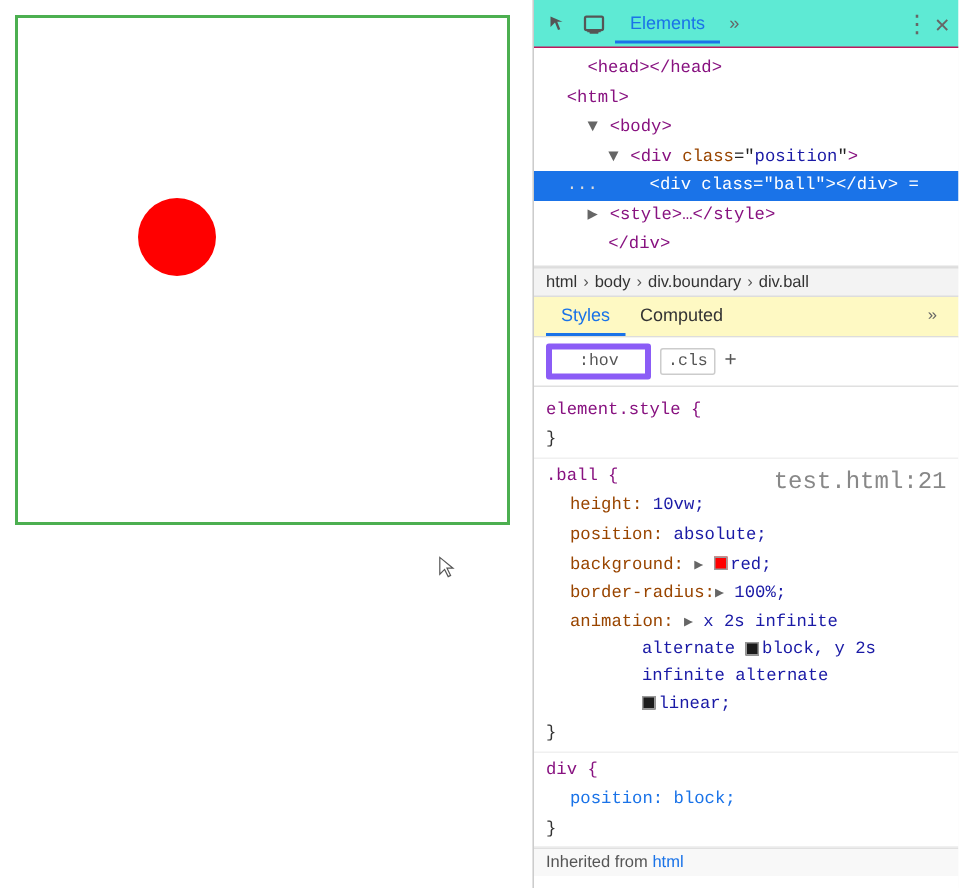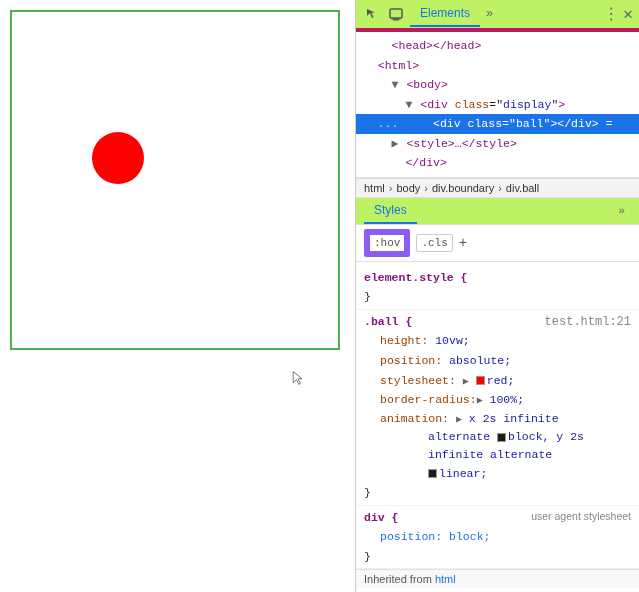--- a/index.html
+++ b/index.html
@@ -59,22 +59,22 @@
       border-left: 1px solid #ccc;
       display: flex;
       flex-direction: column;
       flex-shrink: 0;
     }
 
     
     .devtools-toolbar {
       display: flex;
       align-items: center;
-      background: #bef264;
-      border-bottom: 4px solid #be185d;
+      background: #5eead4;
+      border-bottom: 1px solid #be185d;
       padding: 4px 6px;
       height: 32px;
       gap: 4px;
     }
 
     .toolbar-icon {
       width: 20px;
       height: 20px;
       display: flex;
       align-items: center;
@@ -153,21 +153,21 @@
     }
 
     .breadcrumb-item {
       color: #333;
       cursor: pointer;
     }
 
     
     .styles-tabs {
       display: flex;
-      background: #bef264;
+      background: #fef9c3;
       border-bottom: 1px solid #ddd;
       padding: 0 8px;
     }
 
     .style-tab {
       padding: 5px 10px;
       font-size: 12px;
       font-family: Arial, sans-serif;
       color: #333;
       cursor: pointer;
@@ -205,22 +205,22 @@
       padding: 2px 6px;
       font-size: 11px;
       font-family: Arial, sans-serif;
       outline: none;
     }
 
     .filter-hov {
       font-size: 11px;
       color: #555;
       cursor: pointer;
-      padding: 2px 4px;
-      border: 6px solid #8b5cf6;
+      padding: 2px 18px;
+      border: 4px solid #8b5cf6;
       border-radius: 2px;
     }
 
     .filter-cls {
       font-size: 11px;
       color: #555;
       cursor: pointer;
       padding: 2px 4px;
       border: 1px solid #ccc;
       border-radius: 2px;
@@ -243,28 +243,28 @@
 
     .css-rule {
       padding: 2px 8px;
       border-bottom: 1px solid #f0f0f0;
       font-size: 11.5px;
       line-height: 1.7;
     }
 
     .css-selector {
       color: #881280;
-      font-weight: bold;
+      font-weight: normal;
       text-align: center;
     }
 
     .css-source {
       float: right;
       color: #888;
-      font-size: 12px;
+      font-size: 16px;
     }
 
     .css-prop {
       color: #994500;
       padding-left: 16px;
     }
 
     .css-value {
       color: #1a1aa6;
     }
@@ -361,21 +361,21 @@
     <div class="dom-line">
       &nbsp;&nbsp;&nbsp;&nbsp;<span class="tag">&lt;head&gt;&lt;/head&gt;</span>
     </div>
     <div class="dom-line">
       &nbsp;&nbsp;<span class="tag">&lt;html&gt;</span>
     </div>
     <div class="dom-line">
       &nbsp;&nbsp;&nbsp;&nbsp;<span class="triangle">▼</span> <span class="tag">&lt;body&gt;</span>
     </div>
     <div class="dom-line">
-      &nbsp;&nbsp;&nbsp;&nbsp;&nbsp;&nbsp;<span class="triangle">▼</span> <span class="tag">&lt;div</span> <span class="attr-name">class</span>="<span class="attr-value">display</span>"<span class="tag">&gt;</span>
+      &nbsp;&nbsp;&nbsp;&nbsp;&nbsp;&nbsp;<span class="triangle">▼</span> <span class="tag">&lt;div</span> <span class="attr-name">class</span>="<span class="attr-value">position</span>"<span class="tag">&gt;</span>
     </div>
     <div class="dom-line selected">
       &nbsp;&nbsp;<span class="dots">...</span>&nbsp;&nbsp;&nbsp;&nbsp;&nbsp;<span class="tag">&lt;div</span> <span class="attr-name">class</span>="<span class="attr-value">ball</span>"<span class="tag">&gt;&lt;/div&gt;</span> =
     </div>
     <div class="dom-line">
       &nbsp;&nbsp;&nbsp;&nbsp;<span class="triangle">▶</span> <span class="tag">&lt;style&gt;…&lt;/style&gt;</span>
     </div>
     <div class="dom-line">
       &nbsp;&nbsp;&nbsp;&nbsp;&nbsp;&nbsp;<span class="tag">&lt;/div&gt;</span>
     </div>
@@ -386,20 +386,21 @@
     <span>›</span>
     <span class="breadcrumb-item">body</span>
     <span>›</span>
     <span class="breadcrumb-item">div.boundary</span>
     <span>›</span>
     <span class="breadcrumb-item">div.ball</span>
   </div>
 
   <div class="styles-tabs">
     <div class="style-tab active">Styles</div>
+    <div class="style-tab">Computed</div>
     <div class="style-tab-chevron">»</div>
   </div>
 
   <div class="filter-bar">
     <span class="filter-hov">:hov</span>
     <span class="filter-cls">.cls</span>
     <span class="filter-plus">+</span>
   </div>
 
   <div class="css-rules">
@@ -418,40 +419,39 @@
         <span class="css-selector">.ball {</span>
         <span class="css-source">test.html:21</span>
       </div>
       <div class="css-prop">
         <span class="css-prop" style="padding-left:0">height:</span> <span class="css-value">10vw;</span>
       </div>
       <div class="css-prop">
         <span class="css-prop" style="padding-left:0">position:</span> <span class="css-value">absolute;</span>
       </div>
       <div class="css-prop">
-        <span class="css-prop" style="padding-left:0">stylesheet:</span> <span class="triangle-expand">▶</span> <span class="color-swatch"></span><span class="css-value">red;</span>
+        <span class="css-prop" style="padding-left:0">background:</span> <span class="triangle-expand">▶</span> <span class="color-swatch"></span><span class="css-value">red;</span>
       </div>
       <div class="css-prop">
         <span class="css-prop" style="padding-left:0">border-radius:</span><span class="triangle-expand">▶</span> <span class="css-value">100%;</span>
       </div>
       <div class="css-prop" style="padding-left:16px;line-height:1.6">
         <span class="css-prop" style="padding-left:0">animation:</span> <span class="triangle-expand">▶</span> <span class="css-value">x 2s infinite</span><br>
         <span style="padding-left:48px;color:#1a1aa6">alternate</span> <span class="color-swatch-black"></span><span class="css-value">block, y 2s</span><br>
         <span style="padding-left:48px;color:#1a1aa6">infinite alternate</span><br>
         <span style="padding-left:48px;"><span class="color-swatch-black"></span><span class="css-value">linear;</span></span>
       </div>
       <div>
         <span class="css-brace">}</span>
       </div>
     </div>
 
     <div class="css-rule">
       <div>
         <span class="css-selector">div {</span>
-        <span class="user-agent-label">user agent stylesheet</span>
       </div>
       <div class="css-prop">
         <span class="css-prop" style="padding-left:0;color:#1a73e8">position:</span> <span style="color:#1a73e8">block;</span>
       </div>
       <div>
         <span class="css-brace">}</span>
       </div>
     </div>
 
     <div class="inherited-header">

